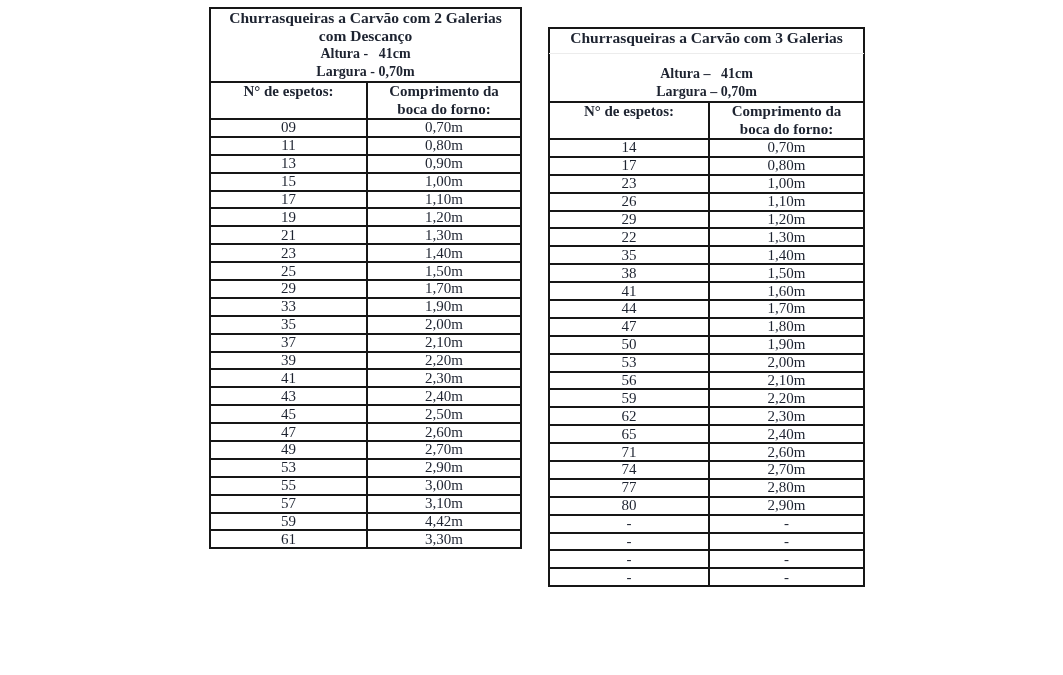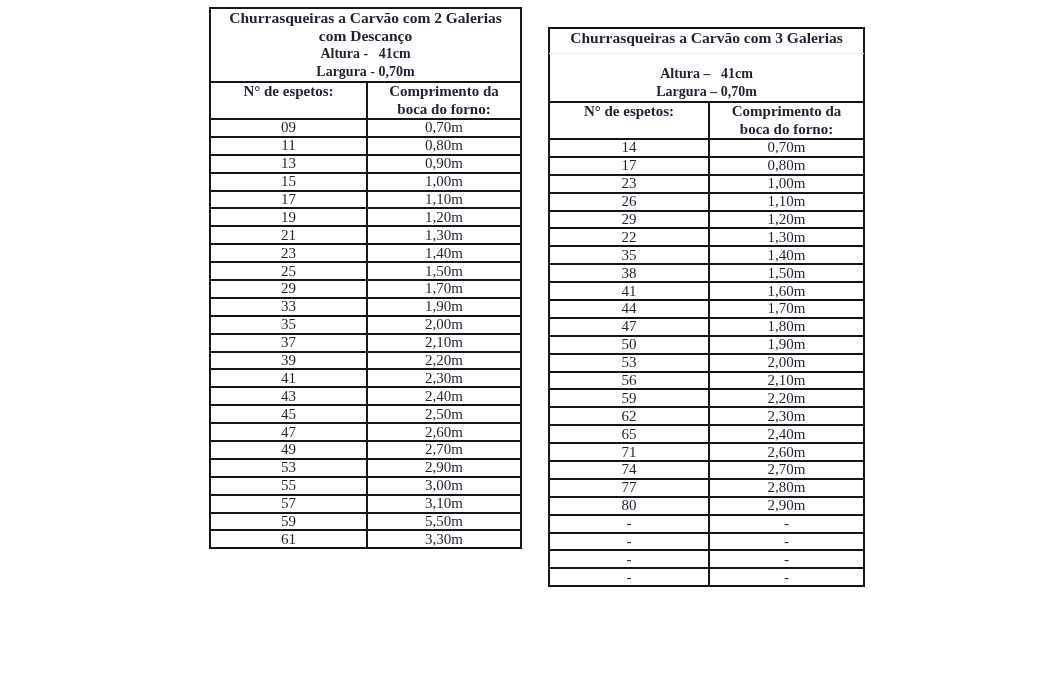--- a/index.html
+++ b/index.html
@@ -201,21 +201,21 @@
         <tr>
           <td>55</td>
           <td>3,00m</td>
         </tr>
         <tr>
           <td>57</td>
           <td>3,10m</td>
         </tr>
         <tr>
           <td>59</td>
-          <td>5,50m</td>
+          <td>4,42m</td>
         </tr>
         <tr>
           <td>61</td>
           <td>3,30m</td>
         </tr>
       </tbody>
   </table>
 
   <table class="spec t3">
     <colgroup>

